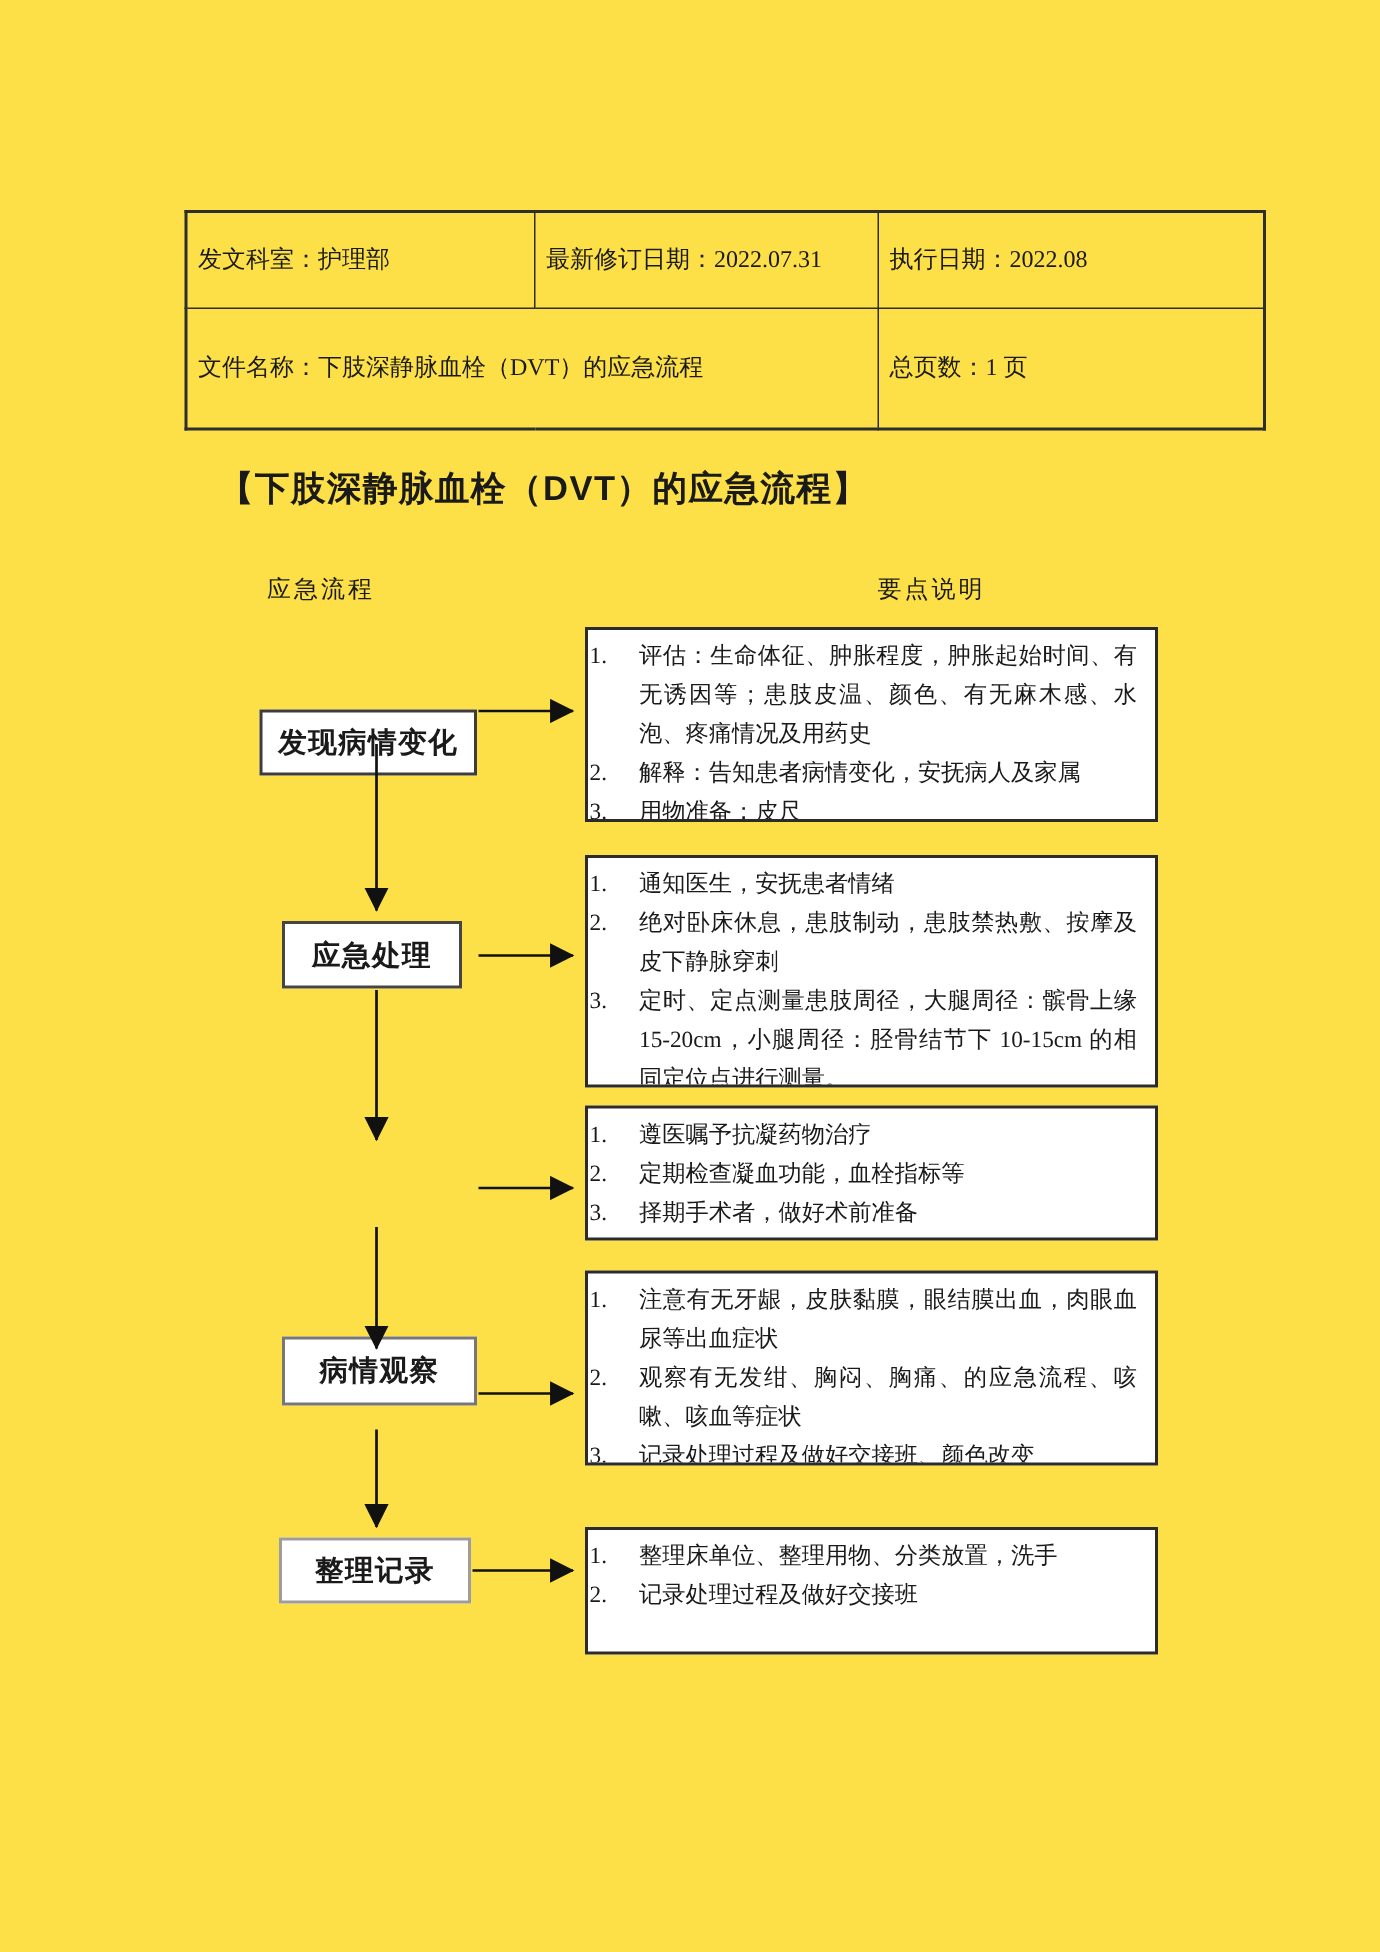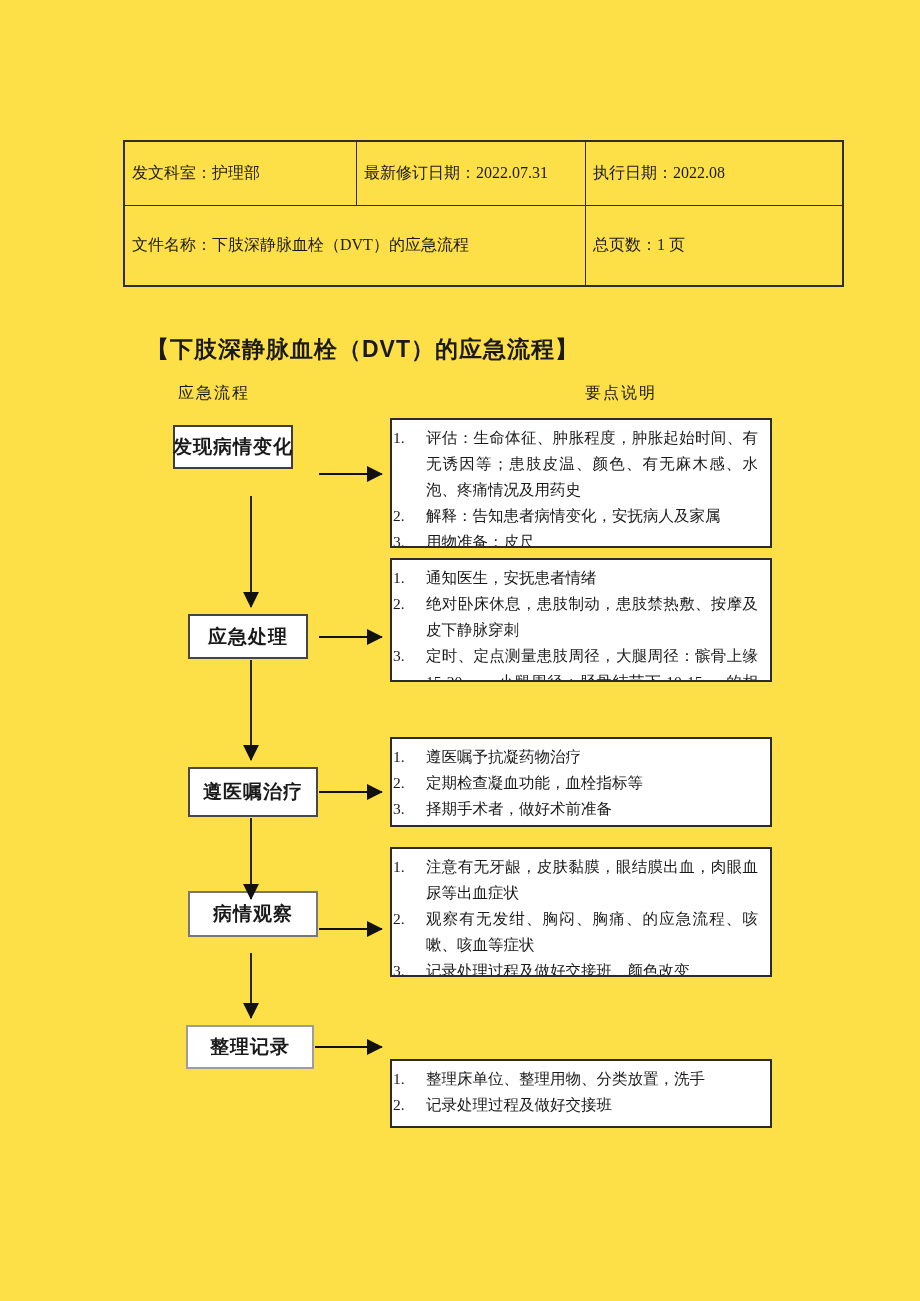--- a/index.html
+++ b/index.html
@@ -28,55 +28,54 @@
   }
   tr.meta-row-1{height:64px;}
   tr.meta-row-2{height:81px;}
 
   
   .doc-title{
     position:absolute;left:146px;top:310px;
     font-family:"Liberation Sans","DejaVu Sans",sans-serif;
     font-weight:bold;font-size:23px;letter-spacing:1px;
     white-space:nowrap;
-    margin-top:24px;
   }
   .col-header{
     position:absolute;top:383px;
     font-size:16px;letter-spacing:2px;white-space:nowrap;
   }
   .col-header.left{left:178px;}
   .col-header.right{left:585px;}
 
   
   .fbox{
     position:absolute;
     display:flex;align-items:center;justify-content:center;
     background:#ffffff;
     font-family:"Liberation Sans","DejaVu Sans",sans-serif;
     font-weight:bold;font-size:19px;letter-spacing:1px;
     white-space:nowrap;box-sizing:border-box;
   }
-  .fbox.b1{left:173px;top:425px;width:120px;height:44px;border:2px solid #3d3d3d;}
+  .fbox.b1{left:173px;top:473px;width:145px;height:44px;border:2px solid #3d3d3d;}
   .fbox.b2{left:188px;top:614px;width:120px;height:45px;border:2px solid #454545;}
   .fbox.b3{left:188px;top:767px;width:130px;height:50px;border:2px solid #484848;}
   .fbox.b4{left:188px;top:891px;width:130px;height:46px;border:2px solid #777777;}
   .fbox.b5{left:186px;top:1025px;width:128px;height:44px;border:2px solid #9d9d9d;}
 
   
   .dbox{
     position:absolute;left:390px;width:382px;
     border:2px solid #2b2b2b;background:#ffffff;
     box-sizing:border-box;overflow:hidden;
   }
   .dbox.d1{top:418px;height:130px;}
-  .dbox.d2{top:558px;height:124px;}
+  .dbox.d2{top:570px;height:155px;}
   .dbox.d3{top:737px;height:90px;}
   .dbox.d4{top:847px;height:130px;}
-  .dbox.d5{top:1059px;height:69px;}
+  .dbox.d5{top:1018px;height:85px;}
   .dbox ol{
     list-style:none;counter-reset:pt;
     margin:0;padding:5px 12px 4px 1px;
   }
   .dbox li{
     counter-increment:pt;
     display:flex;
     font-size:15.5px;line-height:26px;
   }
   .dbox li::before{
@@ -107,21 +106,20 @@
   </tbody>
     </table>
 
   <div class="doc-title">【下肢深静脉血栓（DVT）的应急流程】</div>
 
   <div class="col-header left">应急流程</div>
   <div class="col-header right">要点说明</div>
 
   <div class="fbox b1">发现病情变化</div>
   <div class="fbox b2">应急处理</div>
-  <div class="fbox b3">遵医嘱治疗</div>
   <div class="fbox b4">病情观察</div>
   <div class="fbox b5">整理记录</div>
 
   <div class="dbox d1">
     <ol>
       <li>
           <span>评估：生命体征、肿胀程度，肿胀起始时间、有无诱因等；患肢皮温、颜色、有无麻木感、水泡、疼痛情况及用药史</span>
         </li>
       <li>
           <span>解释：告知患者病情变化，安抚病人及家属</span>

